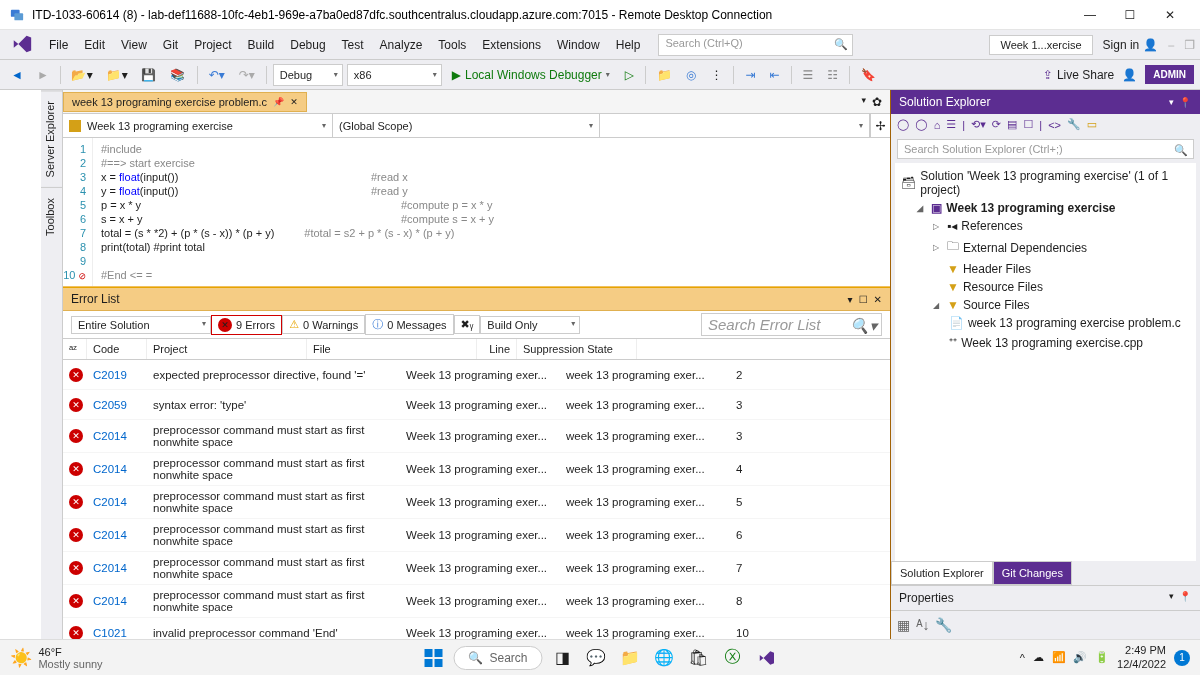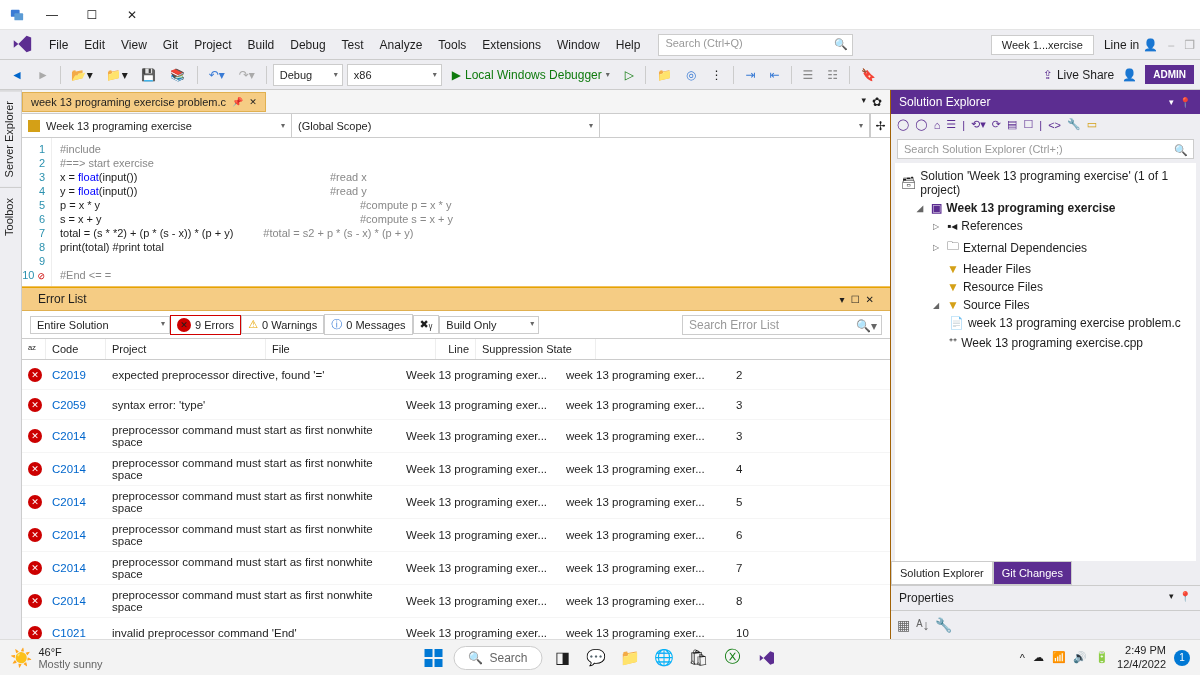--- a/index.html
+++ b/index.html
@@ -25,21 +25,21 @@
 
 .vs-toolbar { height:30px; background:#eeeef2; display:flex; align-items:center; padding:0 6px; gap:4px; border-bottom:1px solid #ccc; }
 .tb-btn { padding:3px 5px; display:flex; align-items:center; gap:3px; cursor:pointer; }
 .tb-sep { width:1px; height:18px; background:#ccc; margin:0 2px; }
 .tb-combo { border:1px solid #ccc; background:#fff; padding:2px 18px 2px 6px; font-size:11px; height:22px; display:flex; align-items:center; position:relative; }
 .tb-combo::after { content:"▾"; position:absolute; right:4px; font-size:8px; color:#666; }
 .debugger-btn { color:#0e7a0d; display:flex; align-items:center; gap:4px; padding:2px 6px; }
 .admin-badge { background:#5c2d91; color:#fff; padding:4px 8px; font-size:10px; font-weight:bold; margin-left:auto; }
 
 
-.main { display:flex; height:calc(100% - 30px - 30px - 30px - 36px); position:relative; }
+.main { display:flex; height:calc(100% - 30px - 30px - 30px - 36px); position:relative;margin-left:41px; }
 .left-tabs { width:22px; background:#eeeef2; display:flex; flex-direction:column; border-right:1px solid #ccc; }
 .left-tab { writing-mode:vertical-rl; transform:rotate(180deg); padding:10px 3px; font-size:11px; background:#eeeef2; border-bottom:1px solid #ccc; cursor:pointer; }
 
 .editor-area { flex:1; display:flex; flex-direction:column; background:#fff; min-width:0; }
 .doc-tabs { height:24px; background:#f5f5f5; display:flex; align-items:center; border-bottom:1px solid #ccc; }
 .doc-tab { background:#f5cc84; padding:3px 8px; font-size:11px; display:flex; align-items:center; gap:6px; border:1px solid #e0b050; }
 .doc-tab .pin, .doc-tab .x { font-size:9px; cursor:pointer; }
 .doc-toolbar { height:24px; border-bottom:1px solid #ccc; display:flex; align-items:center; }
 .doc-combo { flex:0 0 270px; border-right:1px solid #ccc; padding:3px 6px; font-size:11px; display:flex; align-items:center; position:relative; height:100%; }
 .doc-combo.wide { flex:1; }
@@ -49,29 +49,29 @@
 .gutter { width:30px; text-align:right; padding:4px 6px 4px 0; color:#2b91af; background:#fff; border-right:1px solid #eee; }
 .gutter div { height:14px; }
 .code-body { padding:4px 0 4px 8px; white-space:pre; }
 .code-body .line { height:14px; display:flex; }
 .c-blue { color:#0000ff; }
 .c-gray { color:#888; }
 .cmt-col { display:inline-block; width:270px; }
 
 
 .errorlist { flex:1; display:flex; flex-direction:column; background:#fff; border-top:1px solid #e6a400; min-height:0; }
-.errorlist-header { background:#f5cc84; padding:4px 16px; display:flex; align-items:center; border-bottom:1px solid #e0b050; font-size:12px; }
+.errorlist-header { background:#f5cc84; padding:4px 8px; display:flex; align-items:center; border-bottom:1px solid #e0b050; font-size:12px; }
 .errorlist-header .caption { flex:1; }
 .errorlist-header .icons { display:flex; gap:6px; font-size:10px; }
 .errorlist-toolbar { height:28px; border-bottom:1px solid #ccc; display:flex; align-items:center; padding:0 8px; }
 .el-filter { border:1px solid #ccc; padding:2px 18px 2px 6px; font-size:11px; position:relative; min-width:140px; }
 .el-filter::after { content:"▾"; position:absolute; right:4px; font-size:8px; color:#666; }
 .el-pill { border:1px solid #ccc; padding:2px 6px; font-size:11px; display:flex; align-items:center; gap:4px; }
 .el-pill.err { border-color:#d00000; }
-.el-search { margin-left:auto; border:1px solid #ccc; padding:2px 20px 2px 6px; font-size:12px; width:200px; position:relative; color:#999; }
+.el-search { margin-left:auto; border:1px solid #ccc; padding:2px 20px 2px 6px; font-size:15px; width:181px; position:relative; color:#999;font-style:italic; }
 .el-search .mag { position:absolute; right:4px; top:3px; color:#666; }
 .el-grid-head { display:flex; border-bottom:1px solid #ccc; font-size:11px; background:#fff; }
 .el-grid-head > div { padding:4px 6px; border-right:1px solid #eee; }
 .c-icon { width:24px; }
 .c-code { width:60px; }
 .c-desc { flex:1; }
 .c-proj { width:160px; }
 .c-file { width:170px; }
 .c-line { width:40px;text-align:right; }
 .c-supp { width:120px; }
@@ -125,20 +125,21 @@
 </head>
 <body>
 
 <div class="titlebar">
   <span class="rdp-icon">
     <svg class="icon-svg" viewBox="0 0 16 16">
         <rect x="1" y="2" width="10" height="8" fill="#3a7bd5" rx="1"></rect>
         <rect x="5" y="6" width="10" height="8" fill="#5b9bd5" rx="1"></rect>
       </svg>
   </span>
+  <span class="title">ITD-1033-60614 (8) - lab-def11688-10fc-4eb1-969e-a7ba0ed87dfc.southcentralus.cloudapp.azure.com:7015 - Remote Desktop Connection</span>
   <div class="win-controls">
     <span>—</span>
     <span>☐</span>
     <span>✕</span>
   </div>
 </div>
 
 <div class="vs-menubar">
   <span class="vs-logo">
     <svg viewBox="0 0 24 24" width="22" height="22">
@@ -158,21 +159,21 @@
   <span class="menu-item">Extensions</span>
   <span class="menu-item">Window</span>
   <span class="menu-item">Help</span>
   <div class="vs-search">
     <span>Search (Ctrl+Q)</span>
     <span class="mag">🔍</span>
   </div>
   <div class="vs-right">
     <span class="chip">Week 1...xercise</span>
     <span class="signin">
-      <span>Line in</span>
+      <span>Sign in</span>
       <span>👤</span>
     </span>
     <span style="color:#aaa">⎯</span>
     <span style="color:#aaa">❐</span>
   </div>
 </div>
 
 <div class="vs-toolbar">
   <span class="tb-btn" style="color:#0066cc">◄</span>
   <span class="tb-btn" style="color:#aaa">►</span>

